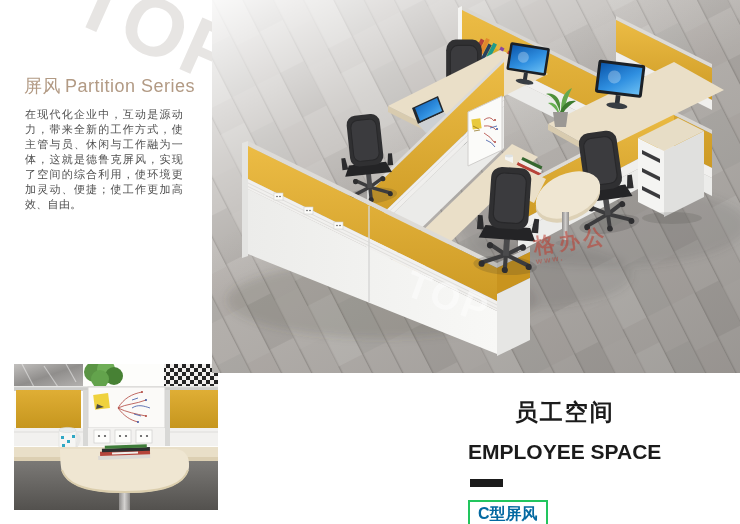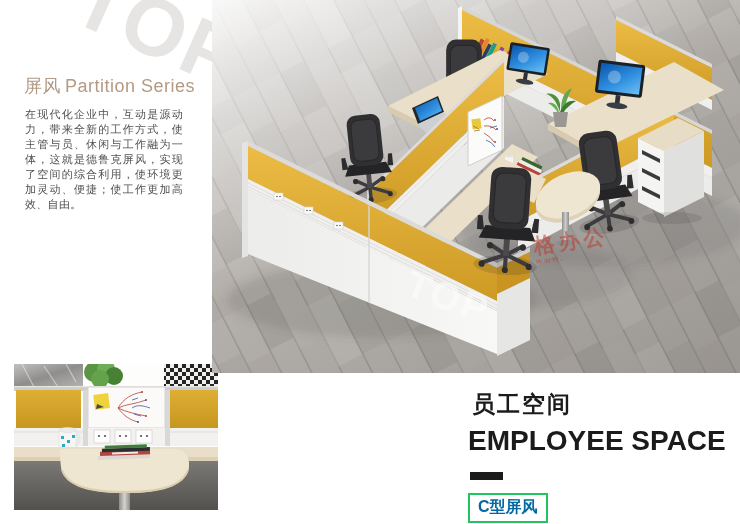--- a/index.html
+++ b/index.html
@@ -19,22 +19,22 @@
   .title .en{margin-left:4px;}
   .desc{margin:9px 0 0 1px;width:158px;font-size:11px;line-height:15px;color:#4f4f4f;
         text-align:justify;letter-spacing:0.3px;}
   
   .photo-main{position:absolute;left:212px;top:0;width:528px;height:373px;margin:0;z-index:3;overflow:hidden;}
   .photo-main svg{display:block;}
   .photo-detail{position:absolute;left:14px;top:364px;width:204px;height:146px;margin:0;z-index:2;}
   .photo-detail svg{display:block;}
   
   .caption{position:absolute;left:468px;top:385px;z-index:2;color:#1b1b1b;}
-  .cap-cn{margin:4px;font-size:23px;font-weight:bold;letter-spacing:2px;}
-  .cap-en{margin:5px 0 15px 0;font-size:28px;font-weight:bold;letter-spacing:0px;white-space:nowrap;}
+  .cap-cn{margin:12px;font-size:23px;font-weight:bold;letter-spacing:2px;text-align:center;}
+  .cap-en{margin:5px 0 15px 0;font-size:21px;font-weight:bold;letter-spacing:0px;white-space:nowrap;}
   .cap-bar{width:33px;height:8px;background:#1b1b1b;margin:15px 0 0 2px;}
   .badge{display:inline-block;margin-top:13px;border:2px solid #22c55e;padding:2px 8px 3px 8px;
          font-size:16px;font-weight:bold;color:#0369a1;}
 </style>
 </head>
 <body>
 
 <div class="page">
 
   <div class="wm-brand">TOP</div>

